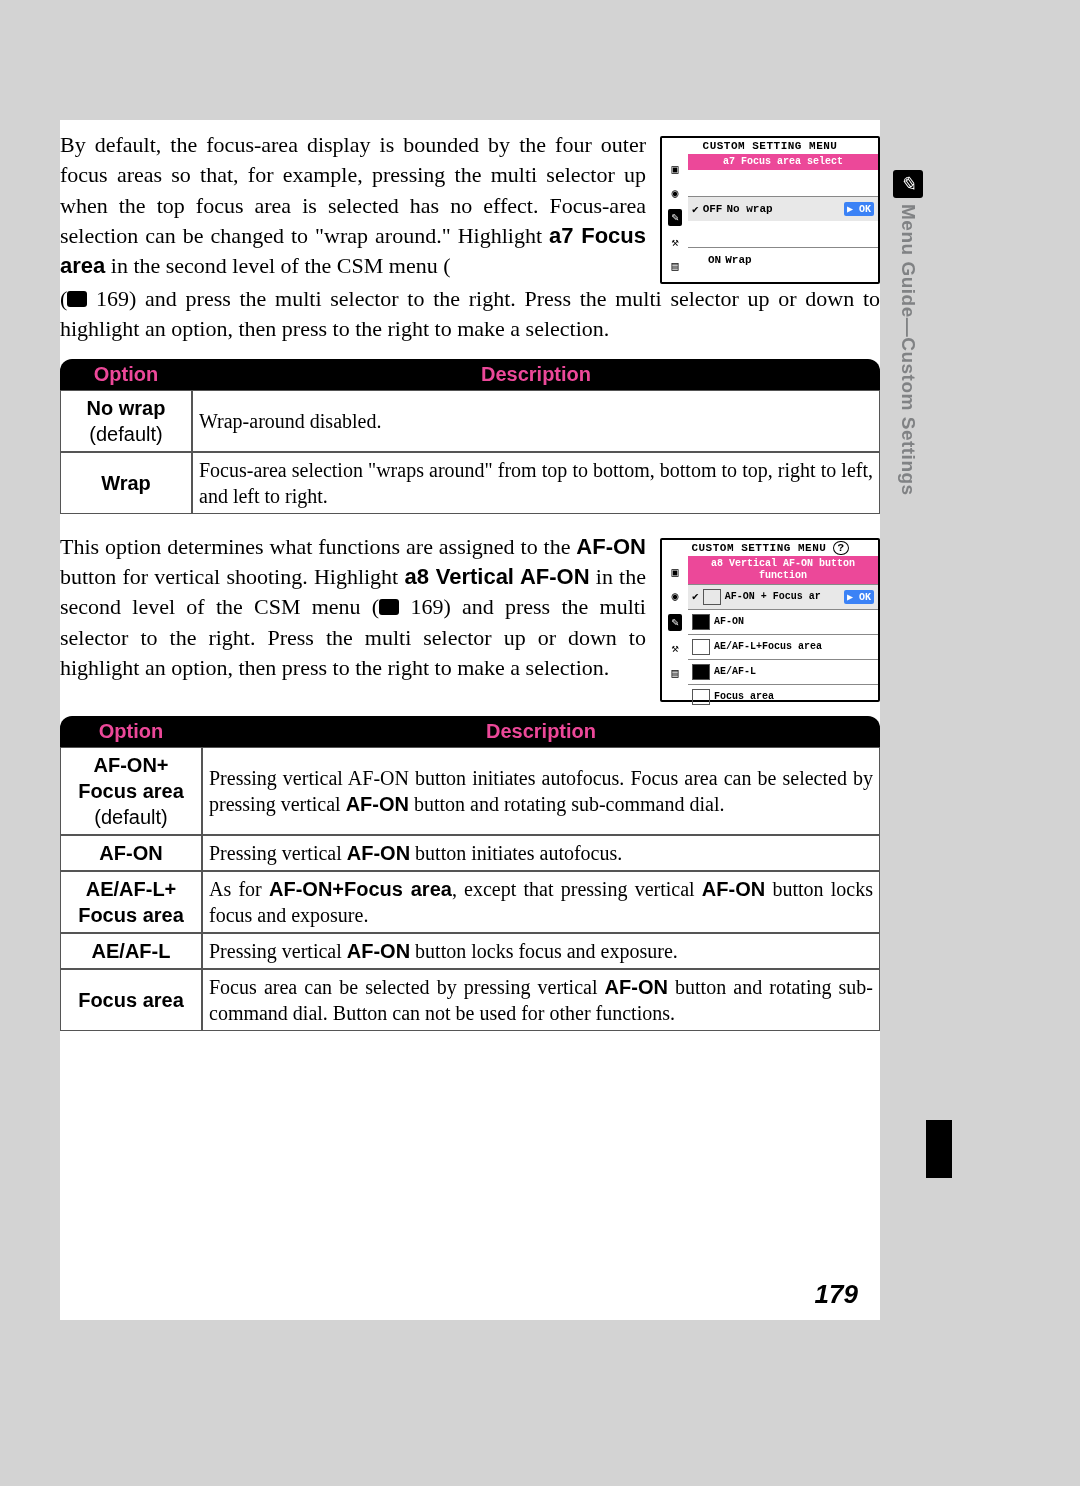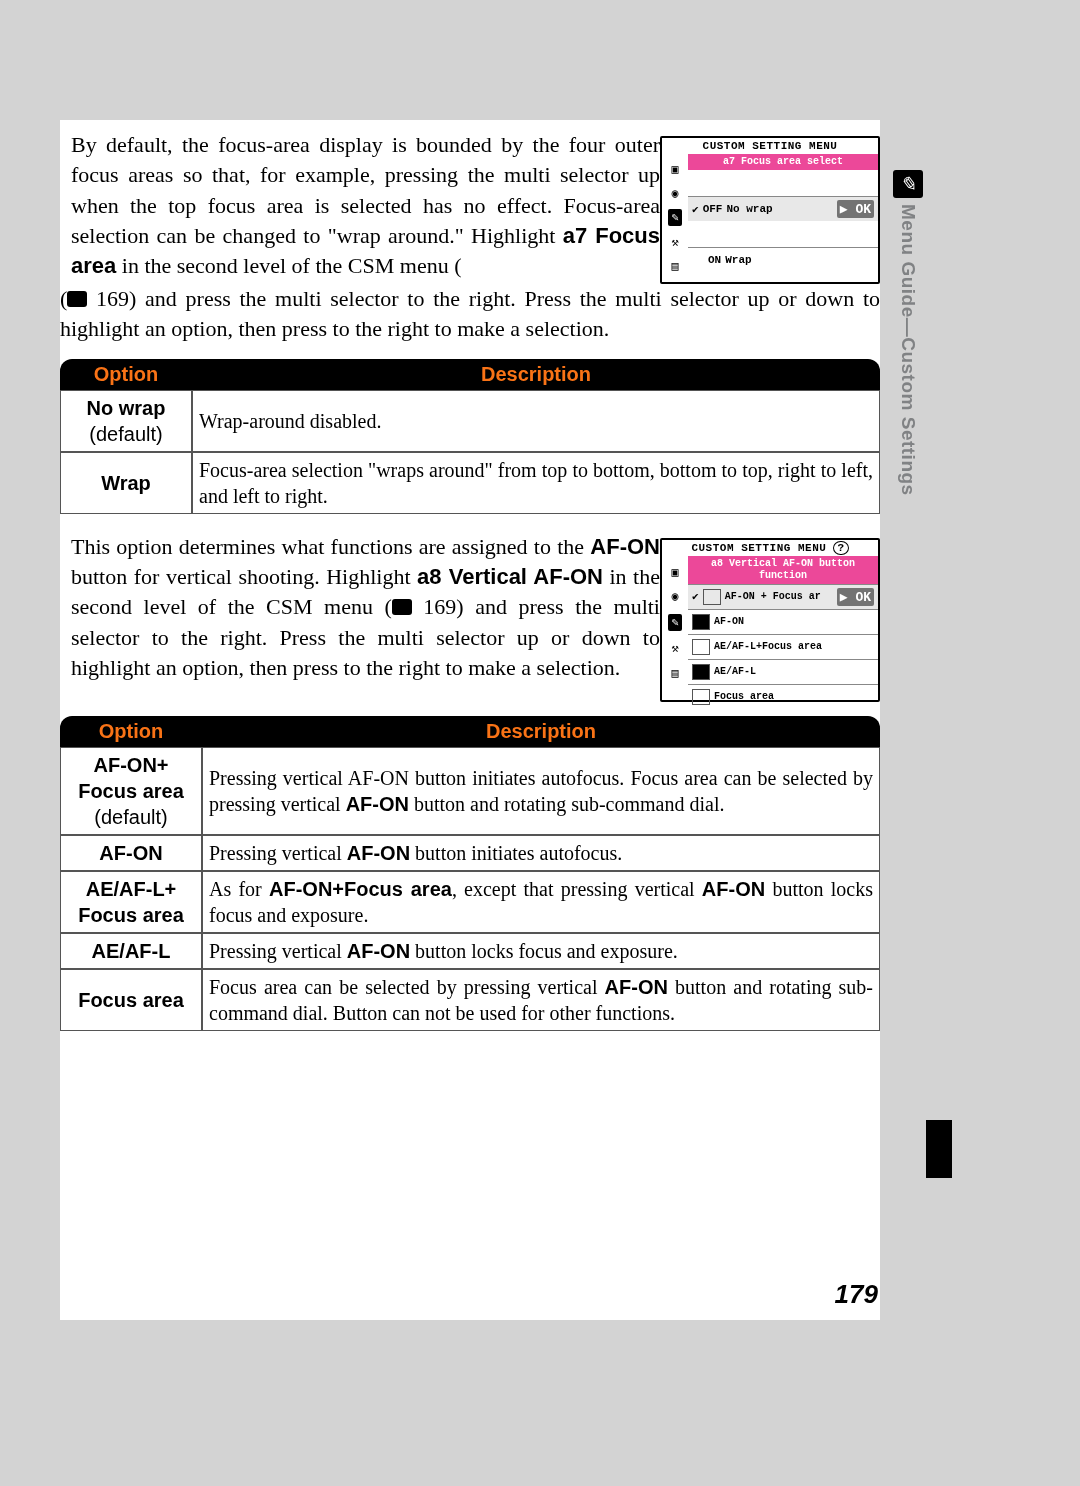--- a/index.html
+++ b/index.html
@@ -32,22 +32,22 @@
   }
   .heading-title { font-style: italic; }
   .body-text {
     font-size: 22px;
     line-height: 1.38;
     text-align: justify;
   }
   .body-text .bold { font-weight: bold; font-family: Arial, Helvetica, sans-serif; }
   .top-block {
     display: flex;
+    gap: 14px;
     align-items: flex-start;
-    padding-left: 11px;
   }
   .text-col { flex: 1; }
   .lcd {
     width: 216px;
     border: 2px solid #000;
     border-radius: 2px;
     background: #fff;
     flex-shrink: 0;
     font-family: 'Courier New', monospace;
     font-size: 12px;
@@ -82,23 +82,23 @@
     display: flex;
     align-items: center;
     height: 24px;
     border-top: 1px solid #888;
     padding: 0 4px;
     font-size: 11px;
     gap: 4px;
   }
   .lcd-row.sel { background: #e8e8e8; }
   .lcd-ok {
-    background: #737373;
+    background: #3b82f6;
     color: #fff;
-    font-size: 13px;
+    font-size: 10px;
     padding: 1px 3px;
     margin-left: auto;
     border-radius: 2px;
   }
   .lcd-icon {
     width: 16px; height: 14px; border: 1px solid #555; display:inline-block;
   }
   .page-icon {
     display: inline-block;
     width: 20px; height: 16px;
@@ -109,21 +109,21 @@
   }
   table.opt {
     width: 100%;
     border-collapse: separate;
     border-spacing: 0;
     margin-top: 14px;
     font-size: 20px;
   }
   table.opt thead th {
     background: #000;
-    color: #f97316;
+    color: #ec4899;
     font-family: Arial, Helvetica, sans-serif;
     font-weight: bold;
     padding: 4px 6px;
     text-align: center;
   }
   table.opt thead th:first-child {
     border-top-left-radius: 12px;
     width: 120px;
   }
   table.opt thead th:last-child {
@@ -176,21 +176,21 @@
   .black-tab {
     position: absolute;
     right: 128px;
     top: 1120px;
     width: 26px;
     height: 58px;
     background: #000;
   }
   .pagenum {
     position: absolute;
-    right: 2px;
+    right: 22px;
     bottom: 10px;
     font-family: Arial, Helvetica, sans-serif;
     font-weight: bold;
     font-style: italic;
     font-size: 26px;
   }
   .check{ display:inline-block; }
   .content-wrap { padding: 0 0 0 0; }
   .sec2 { margin-top: 18px; }
   .gap {height: 26px;}

